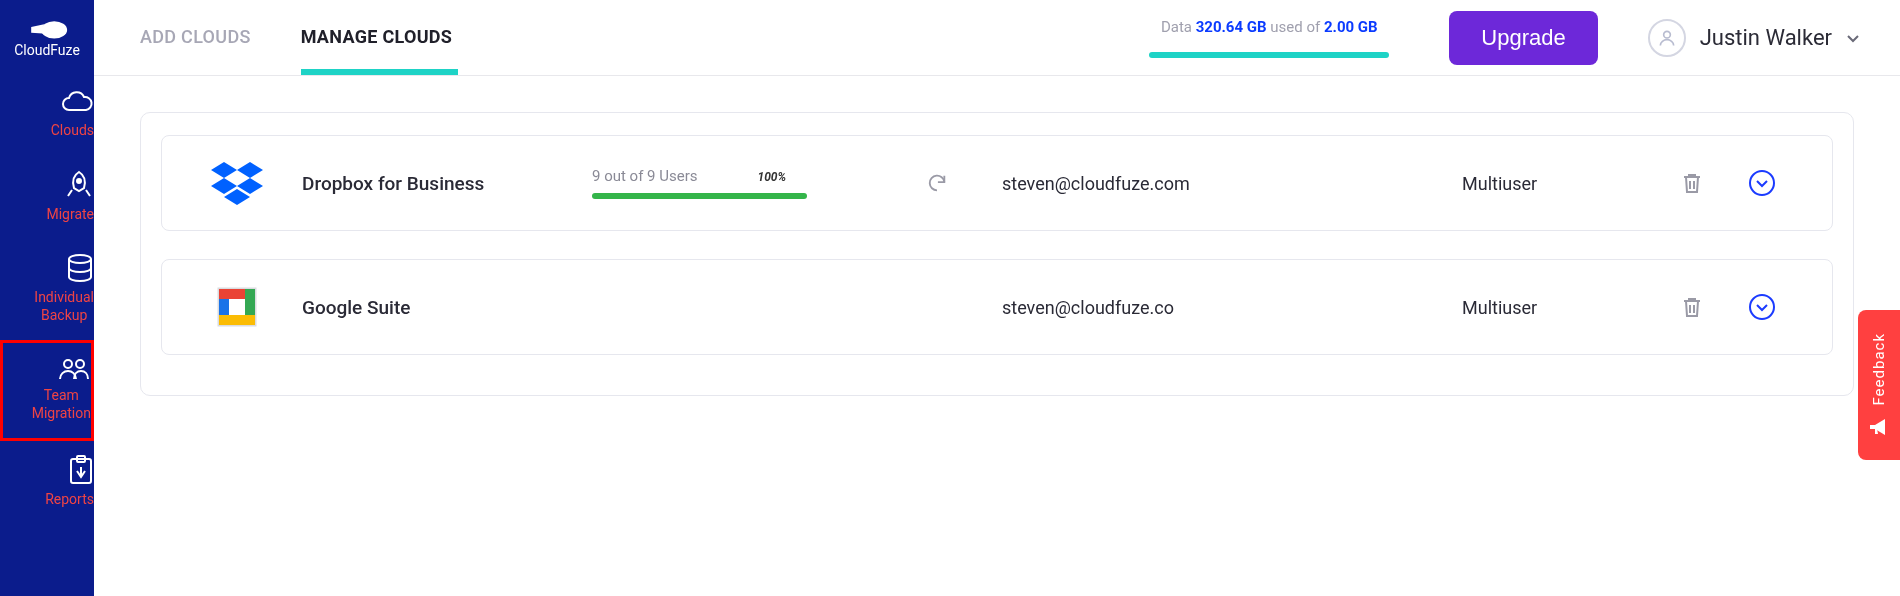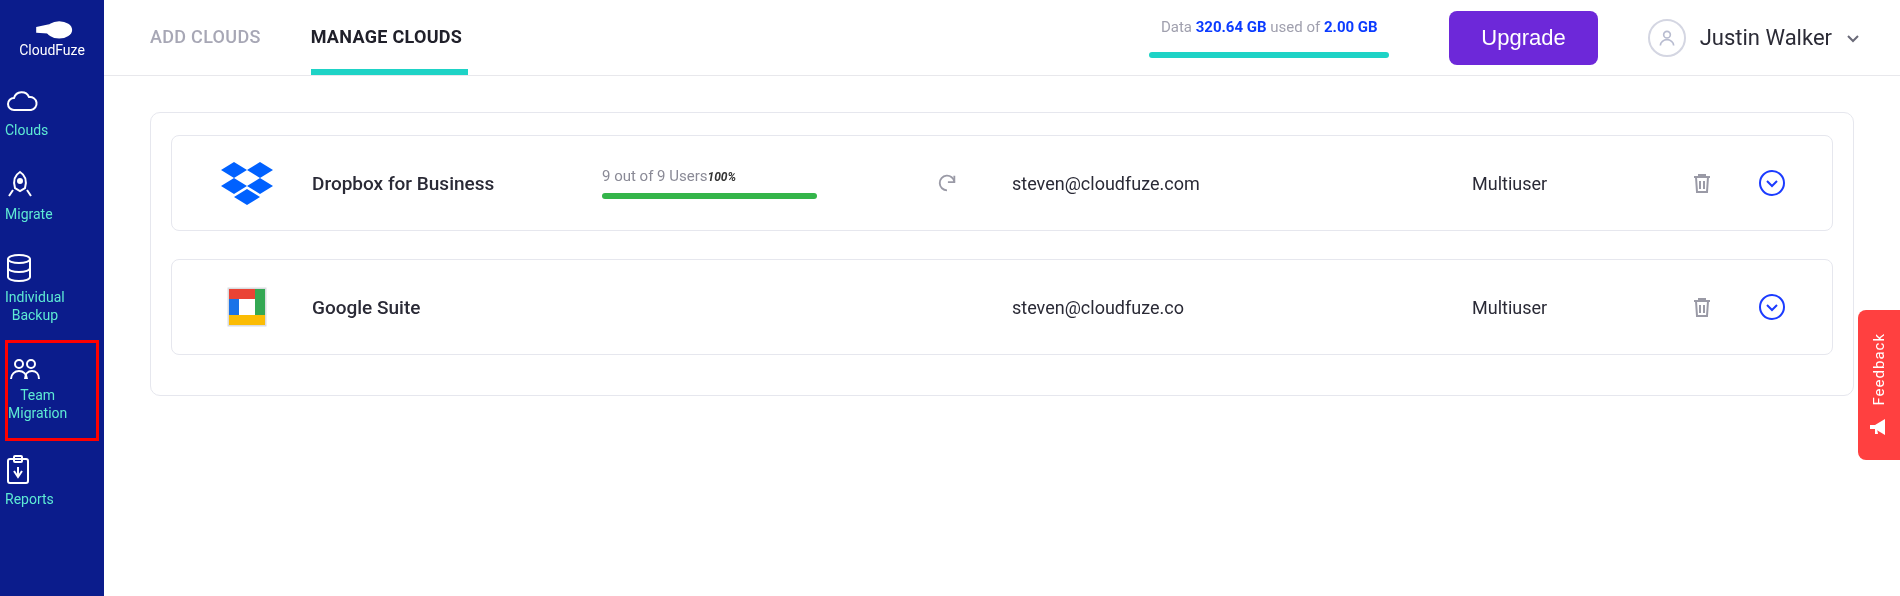--- a/index.html
+++ b/index.html
@@ -6,43 +6,43 @@
   body {
     font-family: -apple-system, BlinkMacSystemFont, "Segoe UI", Roboto, Arial, sans-serif;
     background: #ffffff;
     width: 1900px;
     height: 596px;
     overflow: hidden;
     color: #333;
   }
   .layout { display: flex; height: 100%; }
   .sidebar {
-    width: 104px;
+    width: 94px;
     background: #0b1c8c;
     display: flex;
     flex-direction: column;
     align-items: center;
     padding-top: 12px;
     flex-shrink: 0;
   }
   .logo-box {
     display: flex;
     flex-direction: column;
     align-items: center;
     color: #fff;
     font-size: 14px;
     margin-bottom: 18px;
   }
   .logo-svg { width: 46px; height: 30px; }
   .nav-item {
     width: 94px;
     display: flex;
     flex-direction: column;
-    align-items: flex-start;
-    color: #5eead4;
+    align-items: flex-end;
+    color: #ef4444;
     font-size: 14px;
     padding: 14px 0 16px 0;
     cursor: pointer;
     line-height: 1.25;
     text-align: center;
   }
   .nav-item svg, .nav-item .nav-icon { margin-bottom: 6px; }
   .nav-item.active {  }
   .nav-item.highlight {
     border: 3px solid #ff0000;
@@ -114,21 +114,21 @@
     display: grid;
     grid-template-columns: 130px 290px 280px 130px 460px 200px 60px 80px;
     align-items: center;
     margin-bottom: 28px;
     padding: 0 10px;
   }
   .cloud-row:last-child { margin-bottom: 0; }
   .cloud-icon { display:flex; justify-content:center; }
   .cloud-name { font-size: 19px; color: #2a2a36; font-weight: 500; }
   .users-block { display:flex; flex-direction:column; gap:8px; }
-  .users-line { display:flex; align-items:baseline; }
+  .users-line { display:flex; align-items:baseline; gap:60px; }
   .users-text { color: #8a8a96; font-size: 15px; }
   .users-pct { font-weight: 700; font-size: 12px; font-style: italic; }
   .users-bar { width: 215px; height: 6px; background: #34b54a; border-radius:3px; }
   .refresh { display:flex; justify-content:center; color:#9a9aa6; }
   .cloud-email { font-size: 18px; color: #2a2a36; }
   .cloud-type { font-size: 18px; color: #2a2a36; }
   .trash { display:flex; justify-content:center; color:#9a9aa6; cursor:pointer; }
   .expander { display:flex; justify-content:center; cursor:pointer; }
   .expander-circle { width:26px; height:26px; border:2px solid #1b3bff; border-radius:50%; display:flex;align-items:center;justify-content:center;}
   .feedback {

